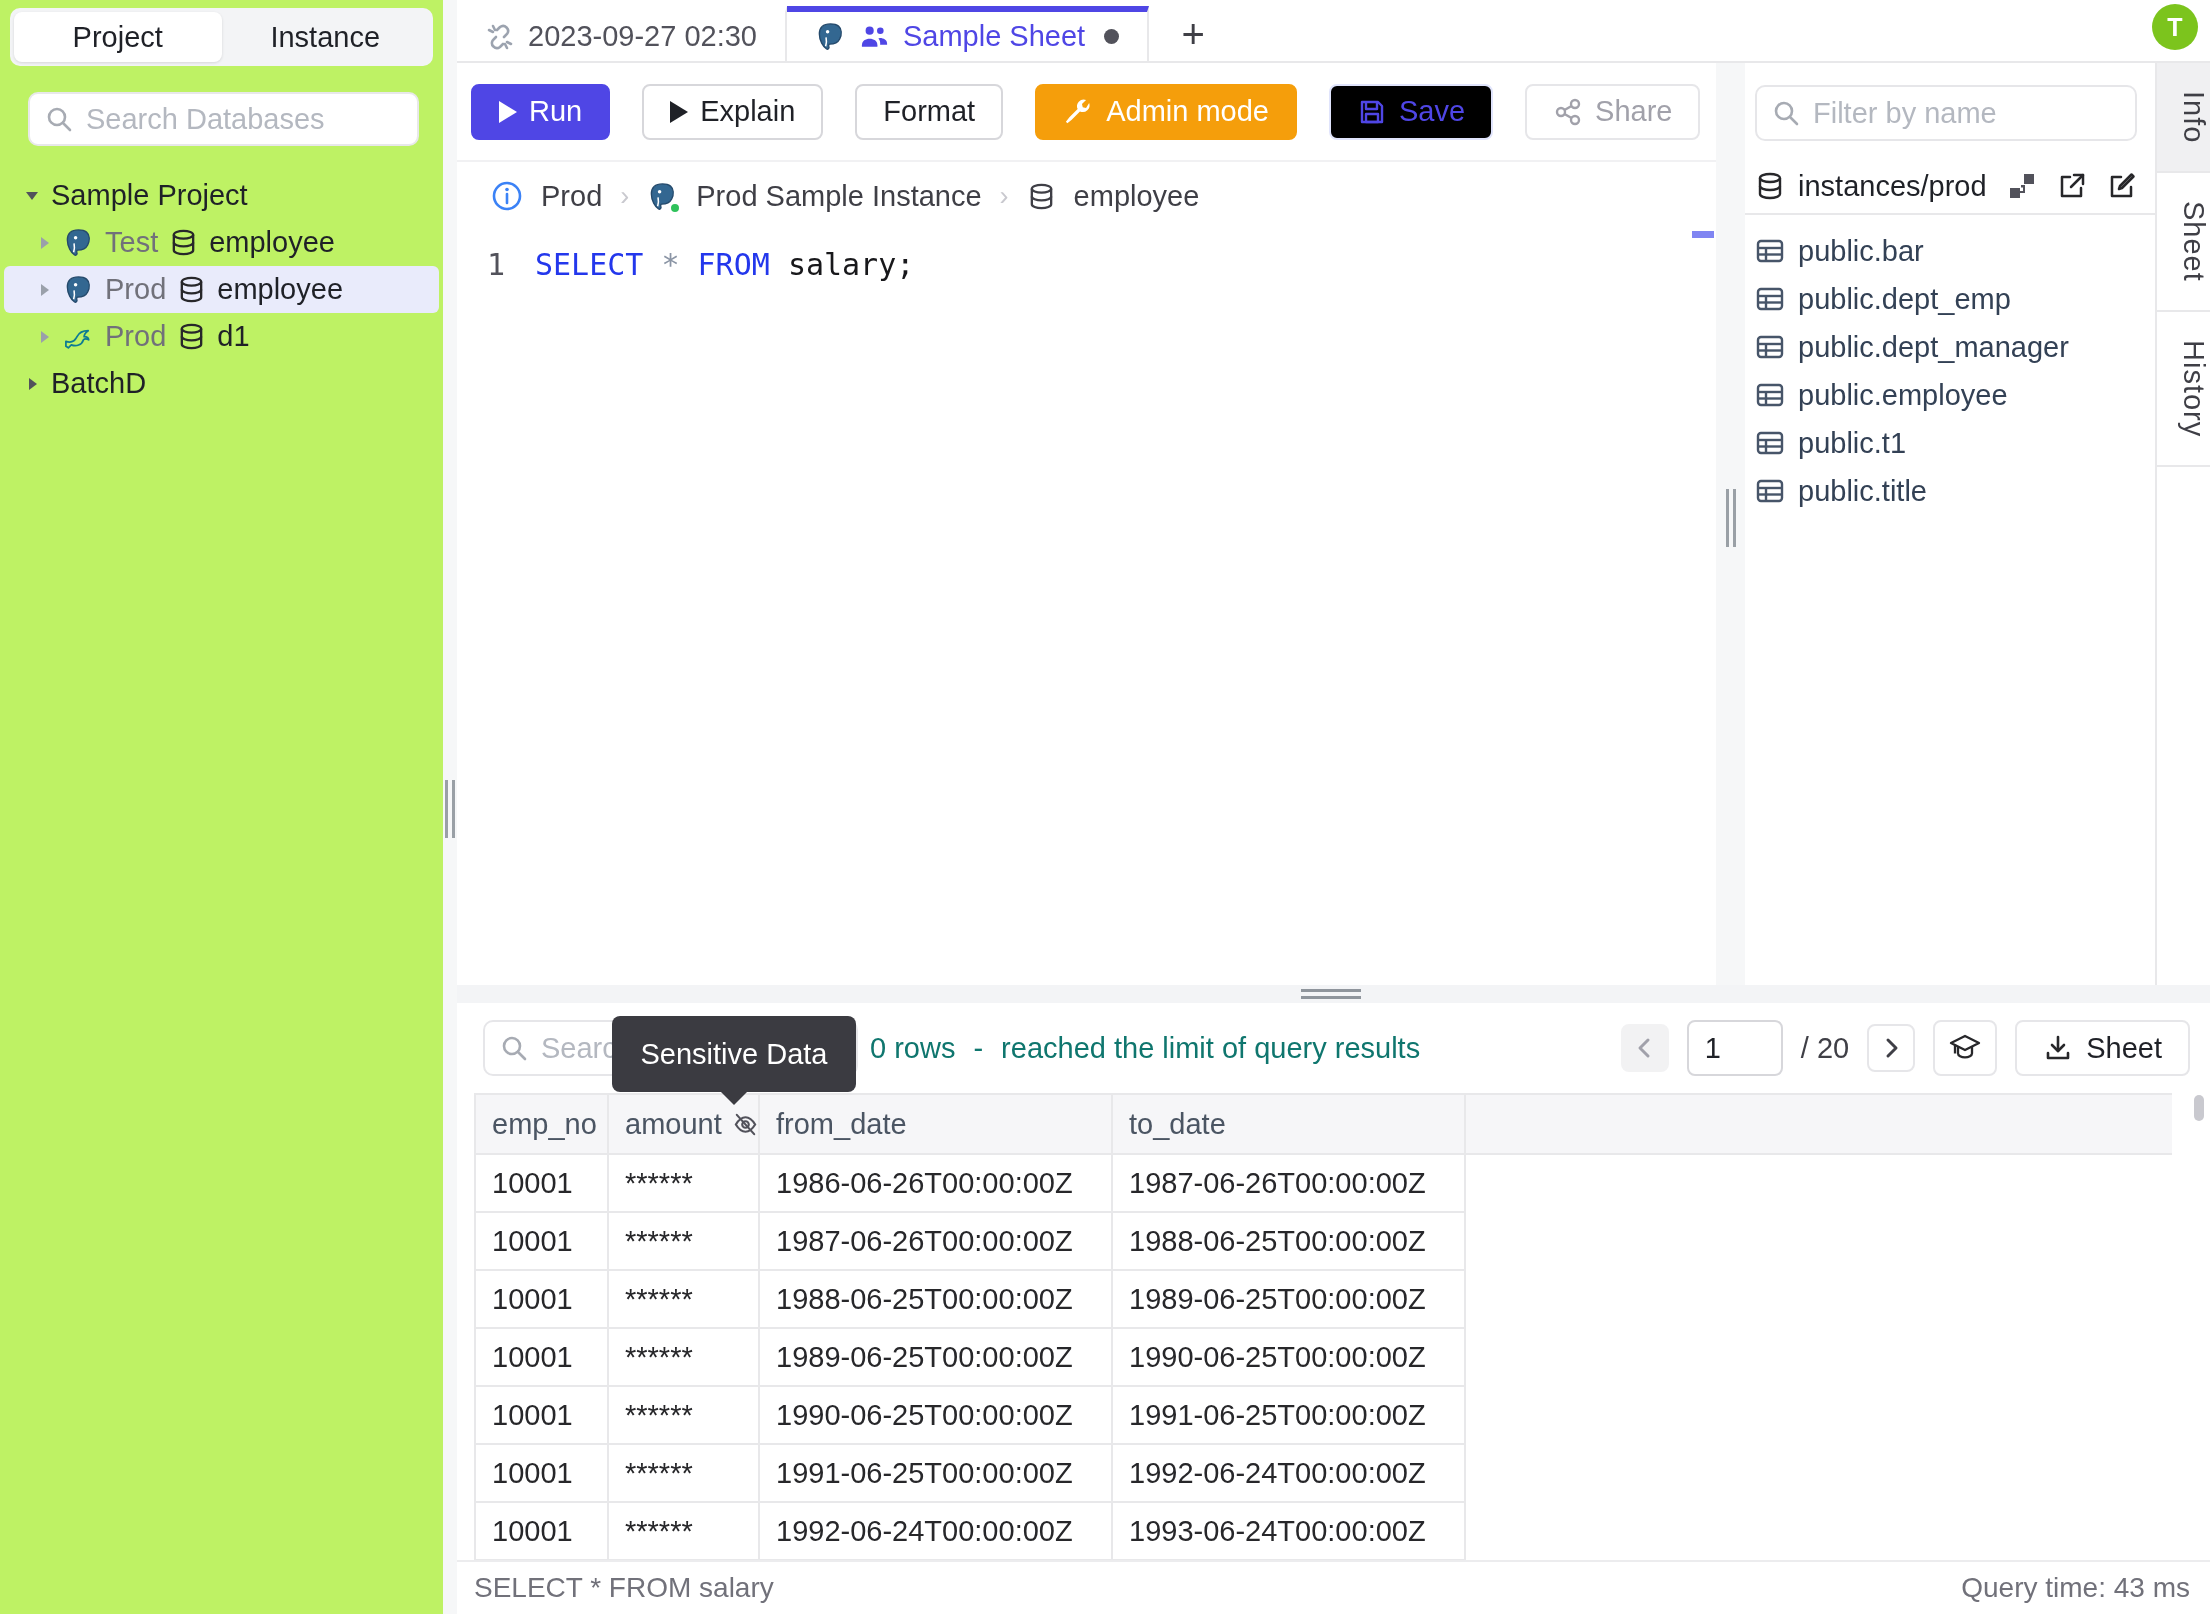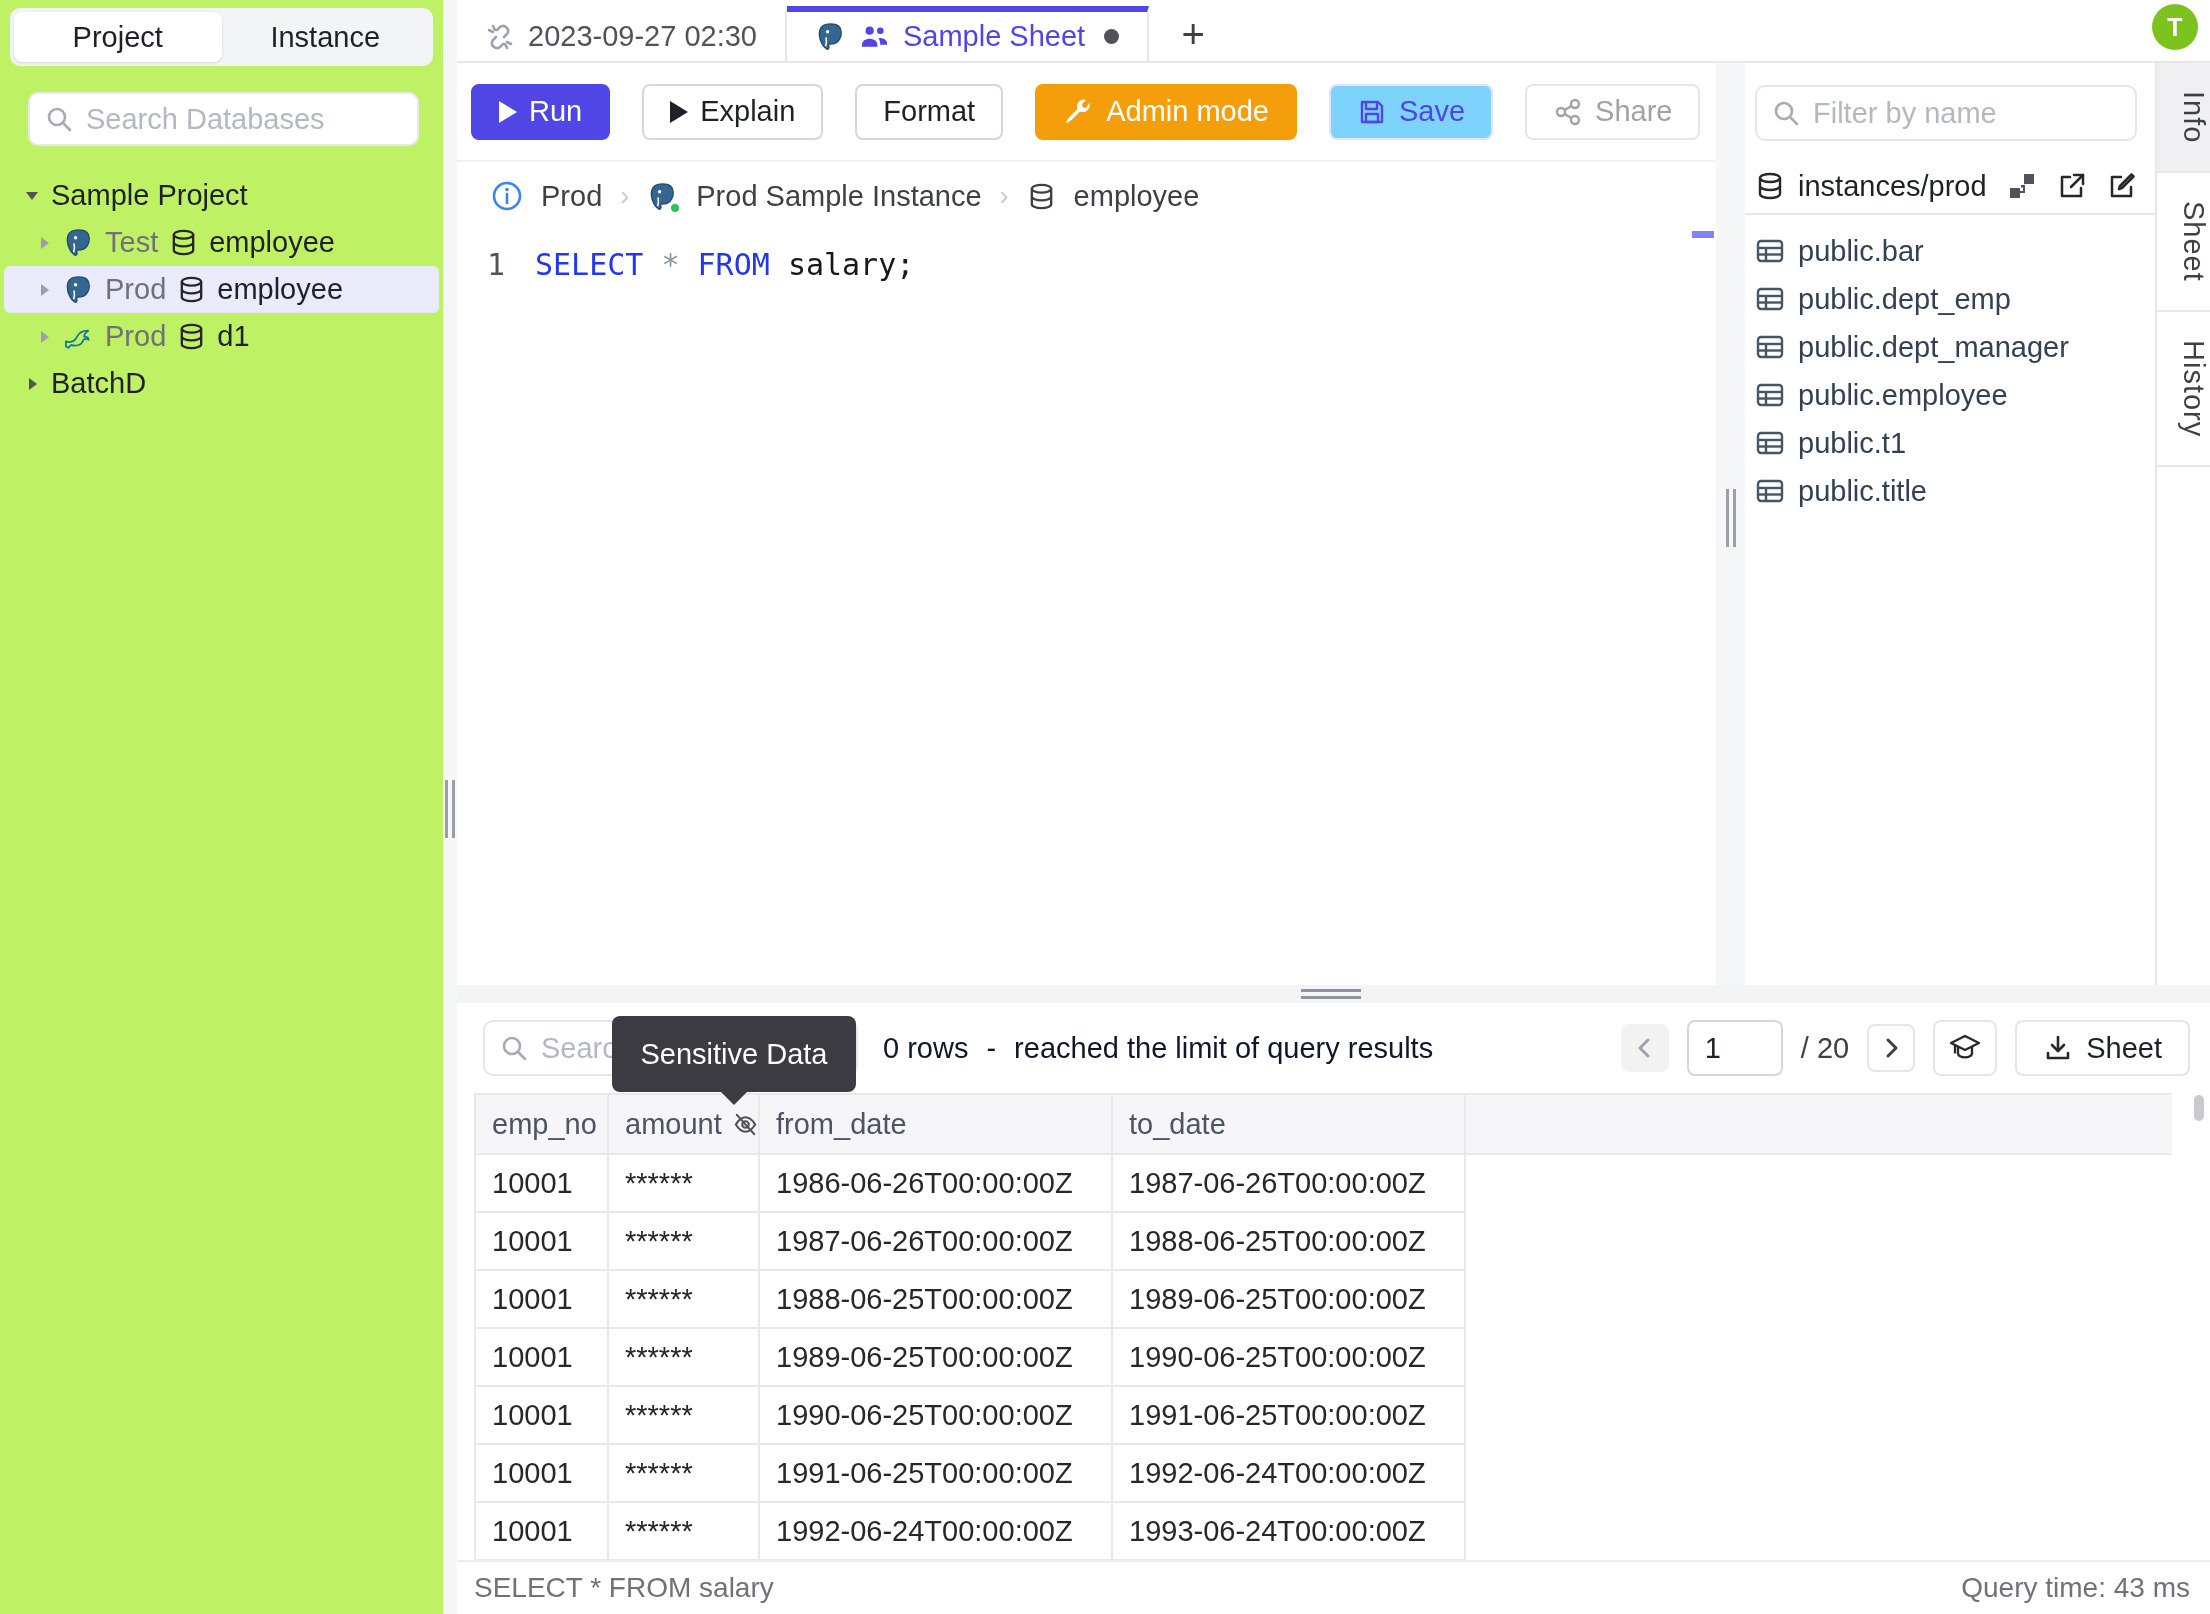--- a/index.html
+++ b/index.html
@@ -39,21 +39,21 @@
   .sheet-tab.active { border-top:6px solid #4f46e5; color:#4f46e5; }
   .dirty-dot { width:15px; height:15px; border-radius:50%; background:#52525b; margin-left:6px; }
   .new-tab { align-self:center; margin-left:22px; font-size:40px; color:#3f3f46; width:44px; height:44px; display:flex; align-items:center; justify-content:center; cursor:pointer; line-height:1; }
   .avatar { position:absolute; right:12px; top:4px; width:46px; height:46px; border-radius:50%; background:#7cc41d; color:#fff; font-size:25px; font-weight:bold; display:flex; align-items:center; justify-content:center; }
 
   
   .sql-toolbar { position:absolute; left:457px; top:63px; width:1259px; height:99px; border-bottom:2px solid #f1f1f3; display:flex; align-items:center; padding:0 18px 0 14px; gap:32px; background:#fff; }
   .btn { height:56px; display:flex; align-items:center; justify-content:center; gap:12px; border-radius:8px; font-size:29px; padding:0 26px; cursor:pointer; background:#fff; border:2px solid #d7d7db; color:#1f2127; white-space:nowrap; }
   .btn-run { background:#4f46e5; border-color:#4f46e5; color:#fff; }
   .btn-admin { background:#f59e0b; border-color:#f59e0b; color:#fff; margin-left:auto; }
-  .btn-save { background:#7dd3fc; border-color:#e0e4fc; color:#4f46e5; }
+  .btn-save { background:#000000; border-color:#e0e4fc; color:#4f46e5; }
   .btn-share { border-color:#e6e6e9; color:#a1a1aa; }
   .play { width:0; height:0; border-style:solid; border-width:11px 0 11px 18px; border-color:transparent transparent transparent currentColor; }
 
   
   .breadcrumb { position:absolute; left:457px; top:164px; width:1259px; height:64px; display:flex; align-items:center; gap:18px; padding-left:34px; font-size:29px; color:#3f3f46; background:#fff; }
   .crumb-sep { color:#c9c9cf; font-size:27px; }
   .inst-ic { position:relative; display:flex; }
   .inst-dot { position:absolute; right:-4px; bottom:-3px; width:14px; height:14px; border-radius:50%; background:#2fc25b; border:3px solid #fff; }
 
   
@@ -75,21 +75,21 @@
   .tbl-item { height:48px; display:flex; align-items:center; gap:13px; padding:0 10px; font-size:29px; color:#334155; cursor:pointer; }
 
   
   .vtab-strip { position:absolute; left:2155px; top:63px; width:55px; bottom:0; border-left:2px solid #e8e8ea; background:#fff; }
   .vtab { writing-mode:vertical-rl; width:100%; display:flex; justify-content:center; padding:28px 0; font-size:29px; color:#3f3f46; border-bottom:2px solid #e8e8ea; cursor:pointer; letter-spacing:1px; }
   .vtab.active { background:#f0f0f2; }
 
   
   .res-toolbar { position:absolute; left:457px; top:1003px; right:0; height:90px; display:flex; align-items:center; padding:0 20px 0 26px; background:#fff; }
   .res-search { width:375px; height:56px; border:2px solid #e6e6e9; border-radius:10px; display:flex; align-items:center; padding:0 14px; flex:none; }
-  .rows-summary { display:flex; align-items:center; gap:18px; margin-left:25px; font-size:29px; color:#0f172a; white-space:nowrap; }
+  .rows-summary { display:flex; align-items:center; gap:18px; margin-left:12px; font-size:29px; color:#0f766e; white-space:nowrap; }
   .pagination { margin-left:auto; display:flex; align-items:center; gap:18px; }
   .pg-btn { width:48px; height:48px; border-radius:8px; display:flex; align-items:center; justify-content:center; cursor:pointer; background:#fff; border:2px solid #e6e6e9; }
   .pg-btn.disabled { background:#f2f2f3; border-color:#f2f2f3; }
   .pg-input { width:96px; height:56px; border:2px solid #d7d7db; border-radius:8px; font-size:29px; padding-left:16px; outline:none; color:#1f2127; font-family:"Liberation Sans",sans-serif; }
   .pg-total { font-size:29px; color:#3f3f46; }
   .icon-btn { width:64px; height:56px; border:2px solid #e6e6e9; border-radius:8px; display:flex; align-items:center; justify-content:center; background:#fff; cursor:pointer; }
   .btn-export { height:56px; border:2px solid #e6e6e9; border-radius:8px; display:flex; align-items:center; gap:13px; padding:0 26px; font-size:29px; color:#1f2127; background:#fff; cursor:pointer; }
 
   .rtable { position:absolute; left:474px; top:1093px; width:1698px; border-top:2px solid #e8e8ea; border-left:2px solid #e8e8ea; background:#fff; }
   .thead { display:flex; height:60px; background:#f6f6f8; border-bottom:2px solid #e8e8ea; }

